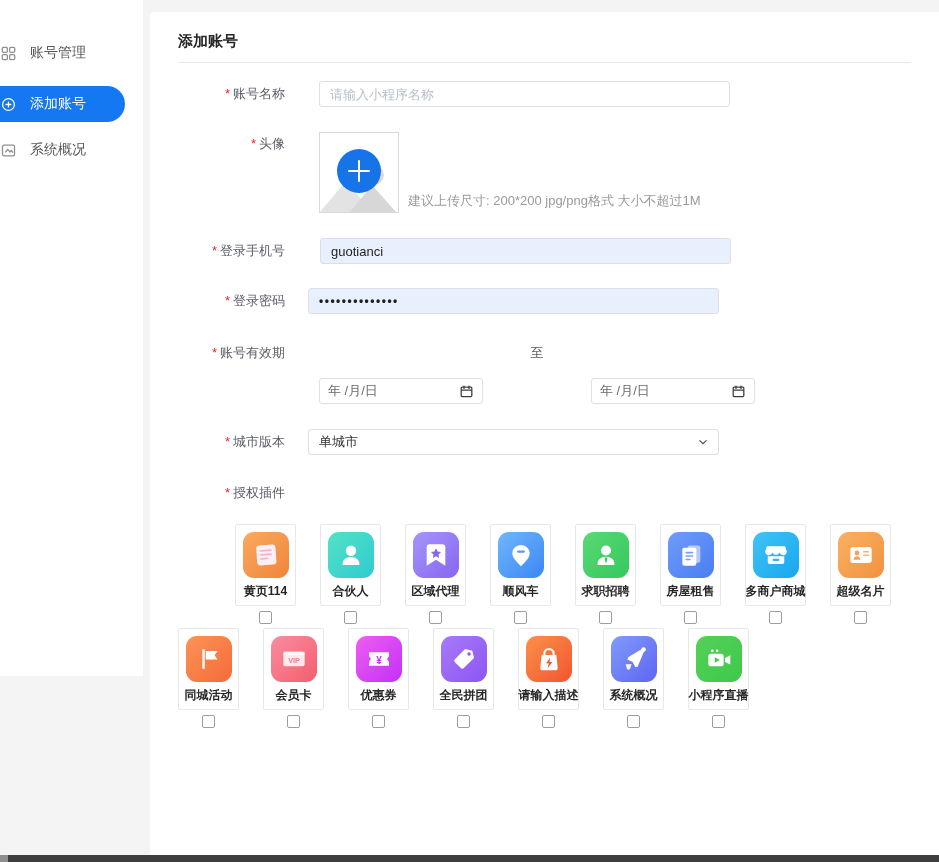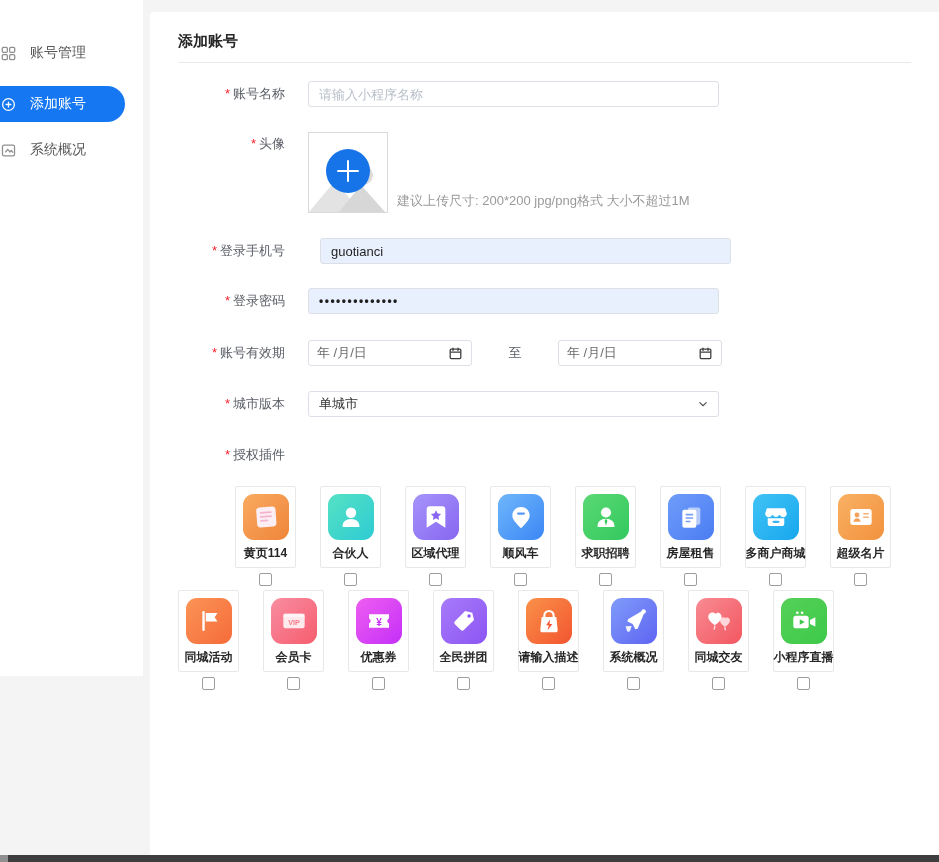--- a/index.html
+++ b/index.html
@@ -17,21 +17,21 @@
   .s-item.mt1{margin-top:35px;}
   .s-item.mt2{margin-top:15px;}
   .s-item.mt3{margin-top:10px;}
   .s-item.active{background:#1677f2;width:125px;box-sizing:border-box;border-radius:0 18px 18px 0;color:#fff;}
   
   .card{position:absolute;left:150px;top:12px;width:789px;height:850px;background:#fff;border-radius:4px 0 0 0;box-sizing:border-box;padding:21px 28px 0 28px;}
   .card-title{font-size:15px;font-weight:bold;color:#262626;line-height:15px;margin-bottom:14px;}
   .divider{height:1px;background:#e9e9e9;margin-bottom:18px;}
   
   .form-row{display:flex;align-items:flex-start;}
-  .mb24{margin-bottom:24px;gap:12px;}.mb25{margin-bottom:25px;}.mb26{margin-bottom:26px;}.mb30{margin-bottom:30px;}
+  .mb24{margin-bottom:24px;gap:12px;}.mb25{margin-bottom:25px;gap:11px;}.mb26{margin-bottom:26px;}.mb30{margin-bottom:30px;}
   .f-label{width:107px;flex:none;text-align:right;margin-right:23px;color:#5a5e66;font-size:13px;line-height:26px;white-space:nowrap;}
   .f-label.top{line-height:16px;padding-top:4px;}
   .req{color:#f5222d;margin-right:3px;font-size:13px;}
   .text-input,.textarea{
     width:411px;box-sizing:border-box;border:1px solid #dcdfe6;border-radius:3px;
     font-family:inherit;font-size:13px;color:#1f1f1f;padding:0 10px;outline:none;background:#fff;
   }
   .text-input{height:26px;}
   .text-input::placeholder,.textarea::placeholder{color:#b8bfc9;}
   .textarea{height:131px;padding:7px 10px;resize:none;}
@@ -40,21 +40,21 @@
   
   .avatar-wrap{display:flex;align-items:flex-end;}
   .avatar-box{width:78px;height:79px;border:1px solid #d9d9d9;background:#fff;position:relative;overflow:hidden;cursor:pointer;flex:none;}
   .avatar-box svg.ph{position:absolute;left:0;bottom:0;display:block;}
   .plus-circle{position:absolute;left:17px;top:16px;width:44px;height:44px;border-radius:50%;background:#1673e8;}
   .plus-circle:before,.plus-circle:after{content:"";position:absolute;background:#fff;border-radius:1px;}
   .plus-circle:before{left:11px;top:21px;width:22px;height:2px;}
   .plus-circle:after{left:21px;top:11px;width:2px;height:22px;}
   .avatar-hint{margin-left:9px;padding-bottom:3px;color:#9a9a9a;font-size:13px;}
   
-  .date-box{width:164px;height:26px;box-sizing:border-box;border:1px solid #dcdfe6;border-radius:3px;display:flex;align-items:center;justify-content:space-between;padding:0 8px;cursor:pointer;background:#fff;}
+  .date-box{width:164px;height:26px;box-sizing:border-box;border:1px solid #dcdfe6;border-radius:3px;display:flex;align-items:center;justify-content:space-between;padding:0 8px;cursor:pointer;background:#fff;margin-top:38px;}
   .date-text{color:#6b6b6b;font-size:13px;}
   .date-ico{width:15px;height:15px;}
   .date-ico svg{width:100%;height:100%;display:block;}
   .date-sep{width:86px;text-align:center;line-height:26px;color:#5a5e66;}
   
   .select-box{width:411px;height:26px;box-sizing:border-box;border:1px solid #dcdfe6;border-radius:3px;display:flex;align-items:center;justify-content:space-between;padding:0 8px 0 10px;cursor:pointer;background:#fff;}
   .select-box .sel-ico{width:14px;height:14px;}
   .select-box .sel-ico svg{width:100%;height:100%;display:block;}
   
   .plugin-row{display:flex;gap:24px;}
@@ -383,33 +383,20 @@
               <path d="M18.6 4.2l1.3 1.3-5.2 12.3-1.7.4-2-3.9-3.9-2 .4-1.7z" fill="#fff"></path>
               <path d="M10.2 15.8l-1.1 3.6a1.3 1.3 0 0 1-2.4-.1l-1-3.3z" fill="#fff" opacity=".9"></path>
               <circle cx="19.2" cy="4.8" r="1.7" fill="#fff"></circle>
             </svg>
           </div>
       <div class="plugin-label">系统概况</div>
     </div>
     <input type="checkbox" class="plugin-checkbox" style="">
   </div>
 
-  <div class="plugin-item">
-    <div class="plugin-card">
-      <div class="plugin-icon" style="background: linear-gradient(135deg, rgb(249, 139, 147), rgb(242, 87, 96));">
-            <svg viewBox="0 0 24 24">
-              <path d="M10.6 5.6c1.9 0 3.3 1.4 3.3 3.2 0 2.6-3.2 5.1-5 6.4-1.8-1.3-5-3.8-5-6.4 0-1.8 1.4-3.2 3.3-3.2 1 0 1.8.4 2.4 1.1.5-.7 1.3-1.1 2-1.1l-1 0z" fill="#fff"></path>
-              <path d="M17.7 9.2c1.4 0 2.5 1 2.5 2.4 0 1.9-2.3 3.8-3.7 4.7-1.4-.9-3.7-2.8-3.7-4.7 0-1.4 1.1-2.4 2.5-2.4.7 0 1.3.3 1.7.8.3-.5.9-.8 1.2-.8z" fill="#fff" opacity=".72"></path>
-              <path d="M8.9 15.4l-.5 3M16.4 16.5l.4 2.5" stroke="#fff" stroke-width="1" fill="none" opacity=".8"></path>
-            </svg>
-          </div>
-      <div class="plugin-label">同城交友</div>
-    </div>
-    <input type="checkbox" class="plugin-checkbox" style="">
-  </div>
 
   <div class="plugin-item">
     <div class="plugin-card">
       <div class="plugin-icon" style="background: linear-gradient(135deg, rgb(85, 209, 88), rgb(61, 201, 74));">
             <svg viewBox="0 0 24 24">
               <rect x="4" y="8" width="11.5" height="9.5" rx="2" fill="#fff"></rect>
               <path d="M16.5 11.2l4-2v7l-4-2z" fill="#fff"></path>
               <path d="M8.8 10.7l3.8 2.1-3.8 2.1z" fill="#3dc94a"></path>
               <circle cx="7" cy="5.8" r="1" fill="#fff"></circle>
               <circle cx="10.6" cy="5.8" r="1" fill="#fff"></circle>

